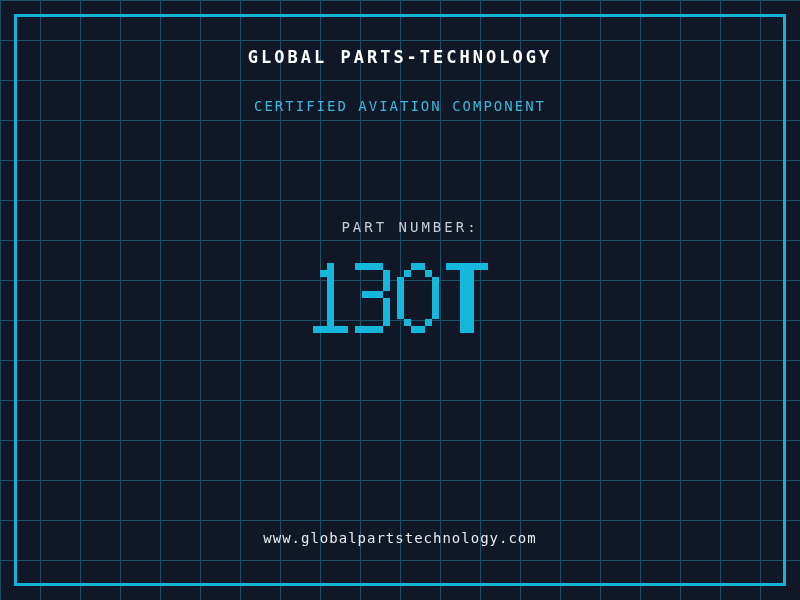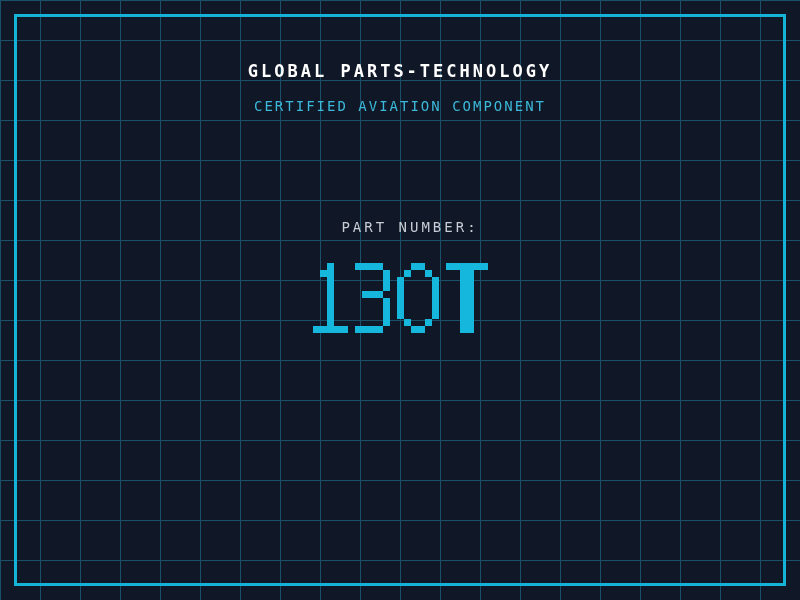--- a/index.html
+++ b/index.html
@@ -33,21 +33,21 @@
     border: 3px solid var(--border);
     pointer-events: none;
   }
   .centered-text {
     position: absolute;
     left: 0; right: 0;
     text-align: center;
     white-space: pre;
   }
   .title {
-    top: 61px;
+    top: 47px;
     font-size: 17px;
     font-weight: bold;
     letter-spacing: 3px;
     color: var(--title-color);
   }
   .subtitle {
     top: 98px;
     font-size: 14px;
     letter-spacing: 2px;
     color: var(--subtitle-color);
@@ -166,13 +166,14 @@
         <rect x="22" y="6" width="1" height="1" fill="#16b7dc"></rect>
         <rect x="21" y="7" width="1" height="1" fill="#16b7dc"></rect>
         <rect x="22" y="7" width="1" height="1" fill="#16b7dc"></rect>
         <rect x="21" y="8" width="1" height="1" fill="#16b7dc"></rect>
         <rect x="22" y="8" width="1" height="1" fill="#16b7dc"></rect>
         <rect x="21" y="9" width="1" height="1" fill="#16b7dc"></rect>
         <rect x="22" y="9" width="1" height="1" fill="#16b7dc"></rect>
       </svg>
     </div>
 
+  <div class="centered-text footer-url">www.globalpartstechnology.com</div>
 </div>
 
 </body></html>

